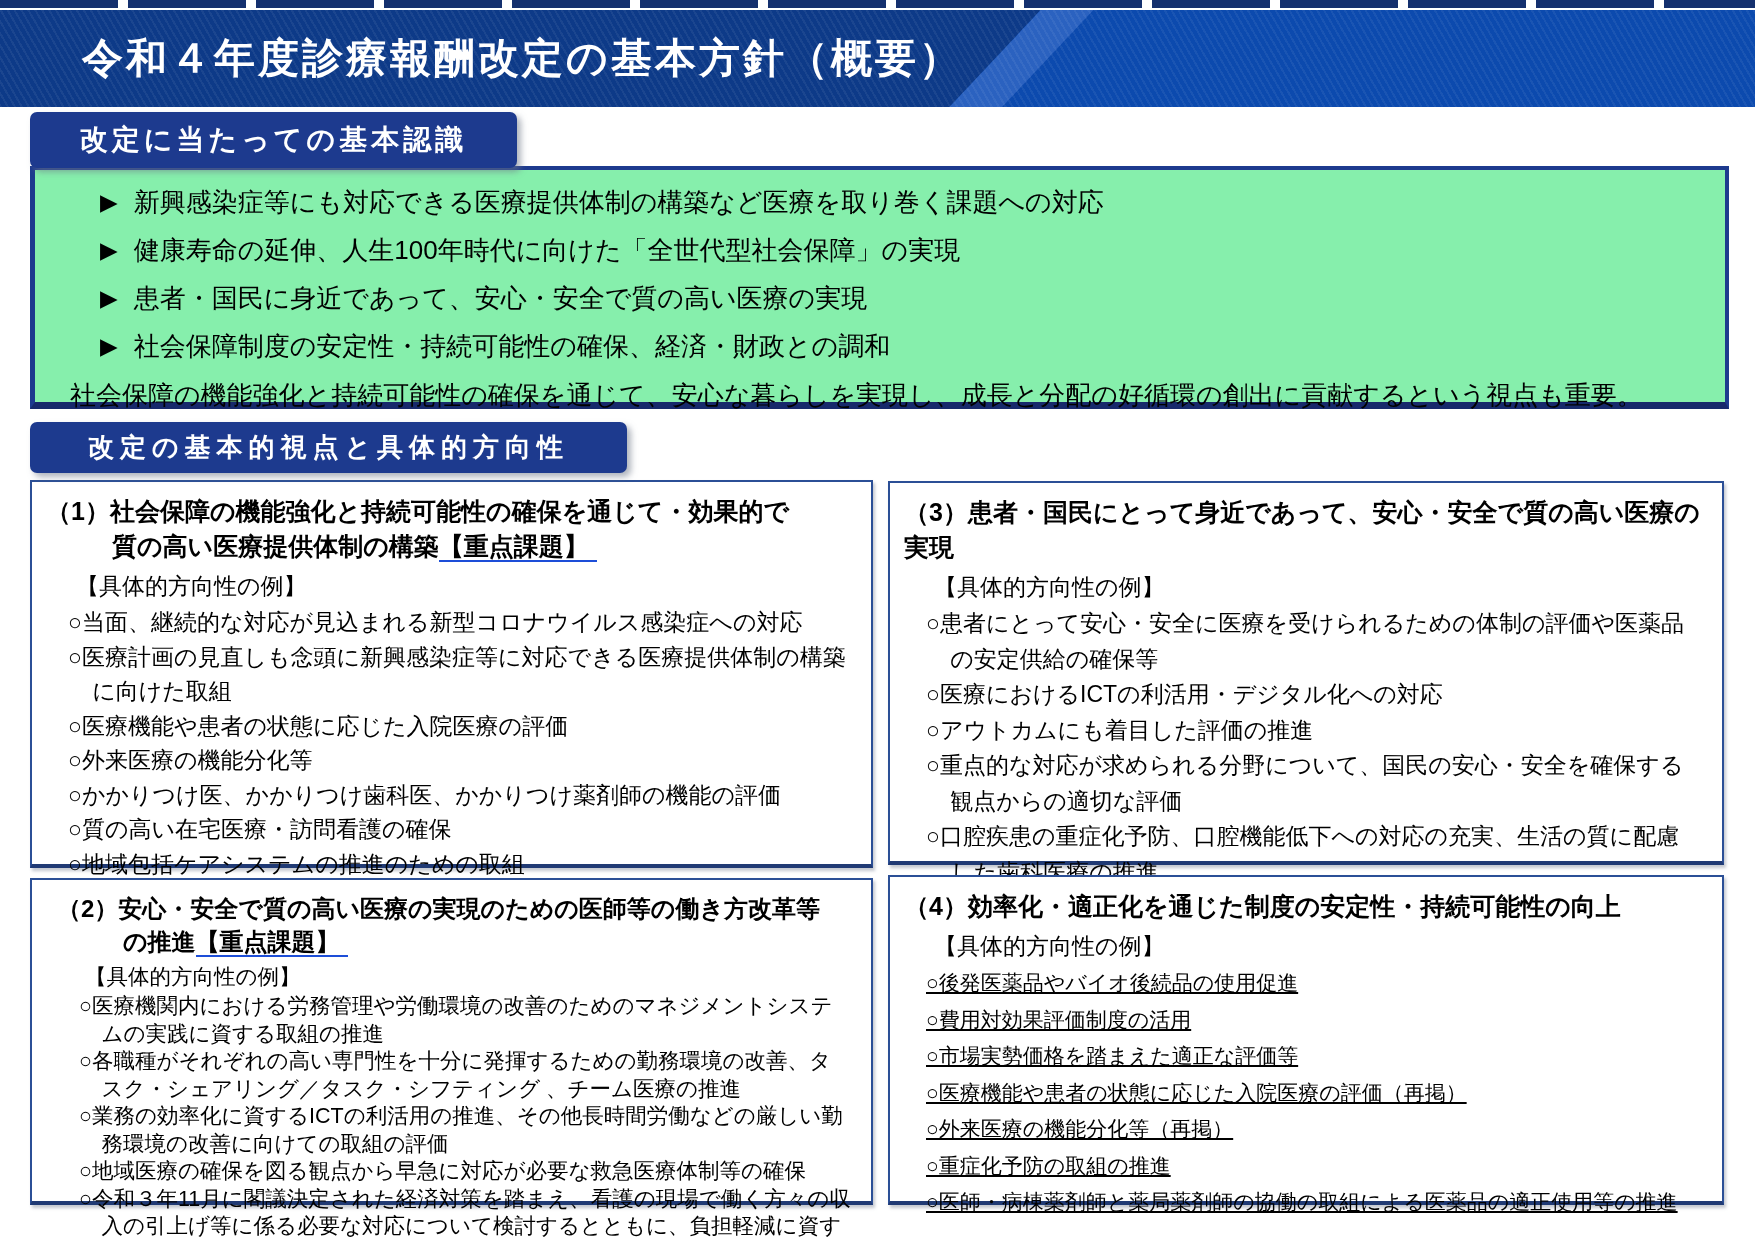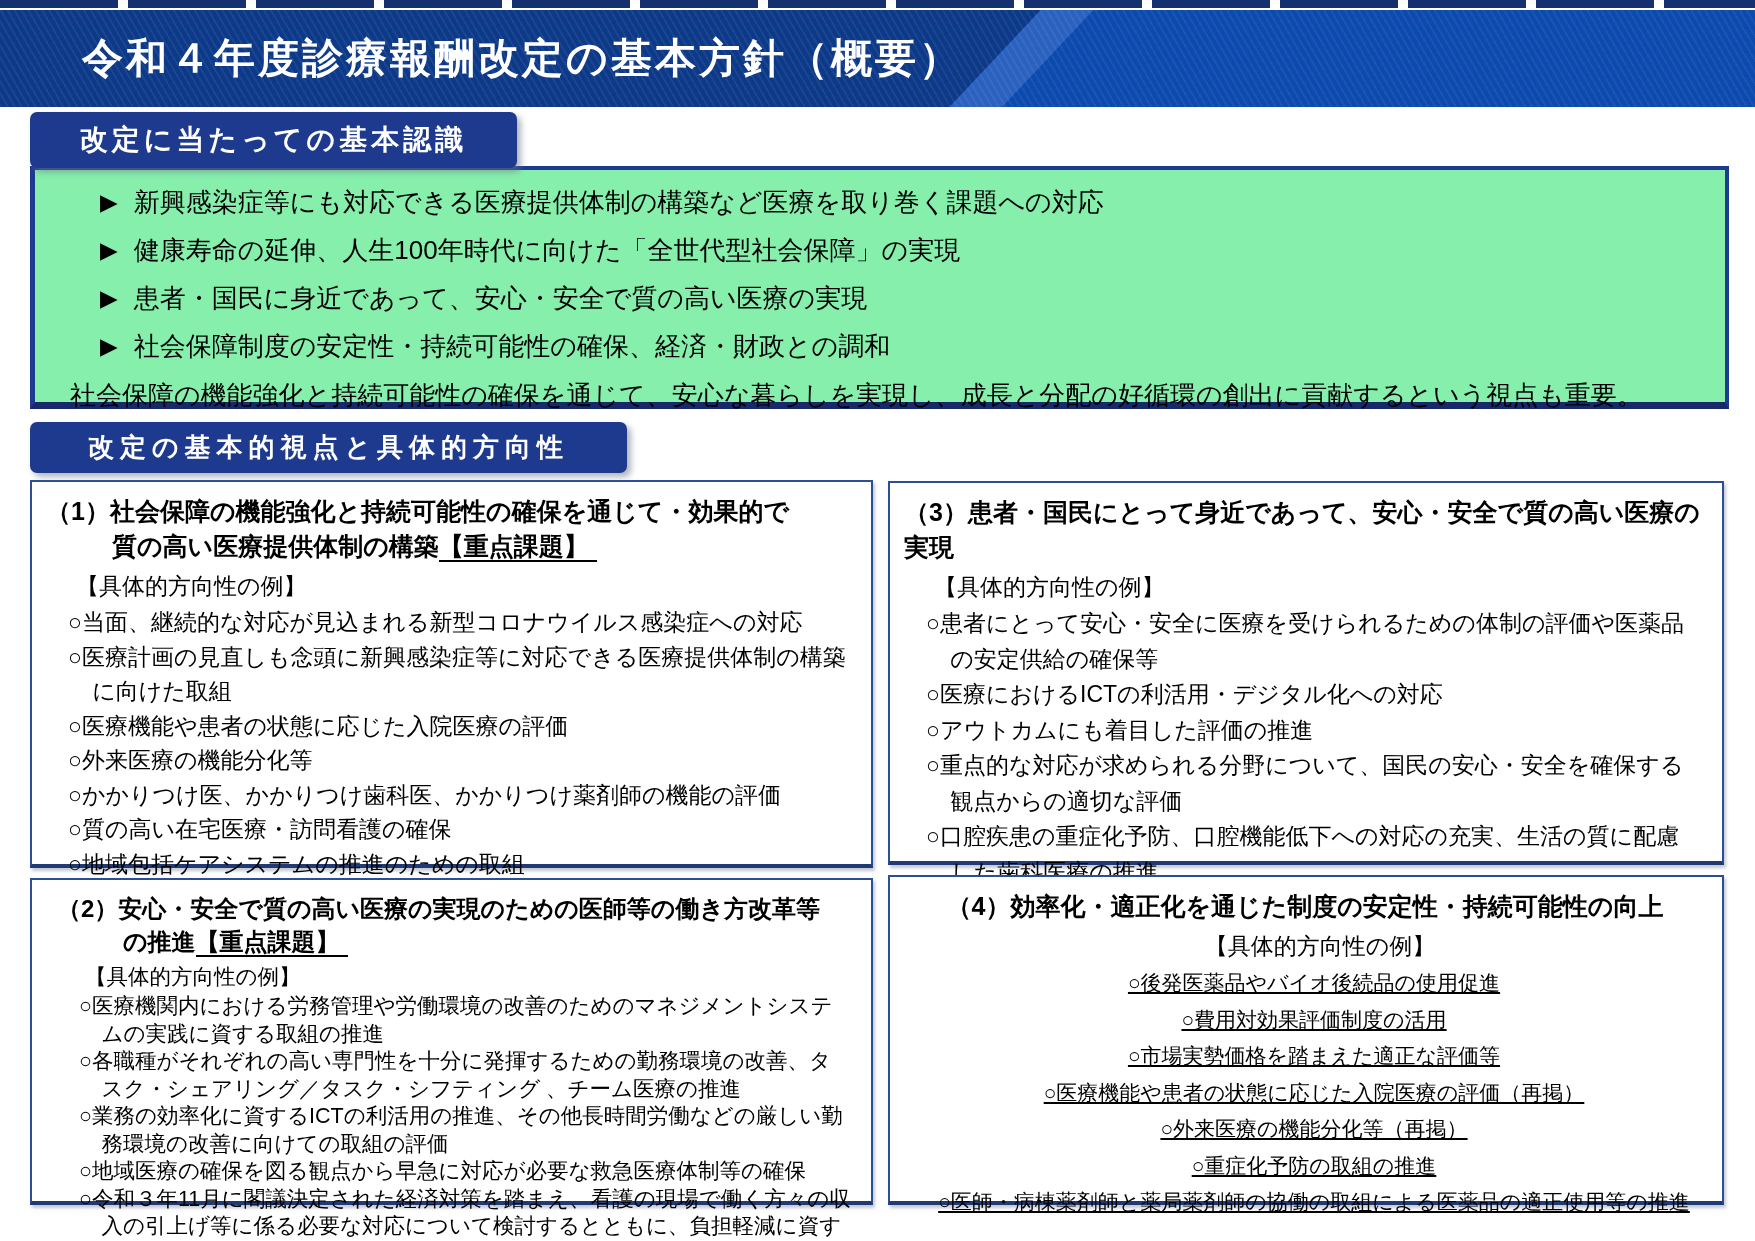--- a/index.html
+++ b/index.html
@@ -51,26 +51,26 @@
   .basic-summary{font-size:26px;line-height:30px;margin-top:3px;white-space:nowrap;}
   
   .gbox{
     position:absolute;background:#fff;box-sizing:border-box;
     border:2px solid #2b4f96;border-bottom:4px solid #203a74;
     box-shadow:2px 3px 3px rgba(125,133,150,.45);
   }
   .gbox.b1{left:30px;top:480px;width:843px;height:388px;}
   .gbox.b2{left:30px;top:878px;width:843px;height:327px;padding-left:11px;}
   .gbox.b3{left:888px;top:481px;width:836px;height:384px;}
-  .gbox.b4{left:888px;top:875px;width:836px;height:330px;text-align:center;}
+  .gbox.b4{left:888px;top:875px;width:836px;height:330px;}
   .gbox .pad{padding:12px 16px 0 14px;}
   .bt{font-weight:bold;font-size:25px;line-height:35px;}
   .b2 .bt{font-size:24px;line-height:33px;}
   .bt2{margin-left:66px;}
-  .tag{border-bottom:2px solid #000000;padding-right:8px;}
+  .tag{border-bottom:2px solid #1d4ed8;padding-right:8px;}
   .example{font-size:23px;margin:7px 0 3px 30px;}
   .b2 .example{font-size:21.5px;margin:4px 0 2px 28px;}
   .items{list-style:none;margin:2px 0 0 0;padding:0 4px 0 22px;}
   .items li{text-indent:-1.05em;padding-left:1.05em;}
   .b1 .items li{font-size:23px;line-height:34.5px;}
   .b2 .items li{font-size:21.5px;line-height:27.5px;}
   .b3 .items li{font-size:23px;line-height:35.5px;}
   .b4 .items li{font-size:21px;line-height:36.5px;text-decoration:underline;}
 </style>
 </head>

